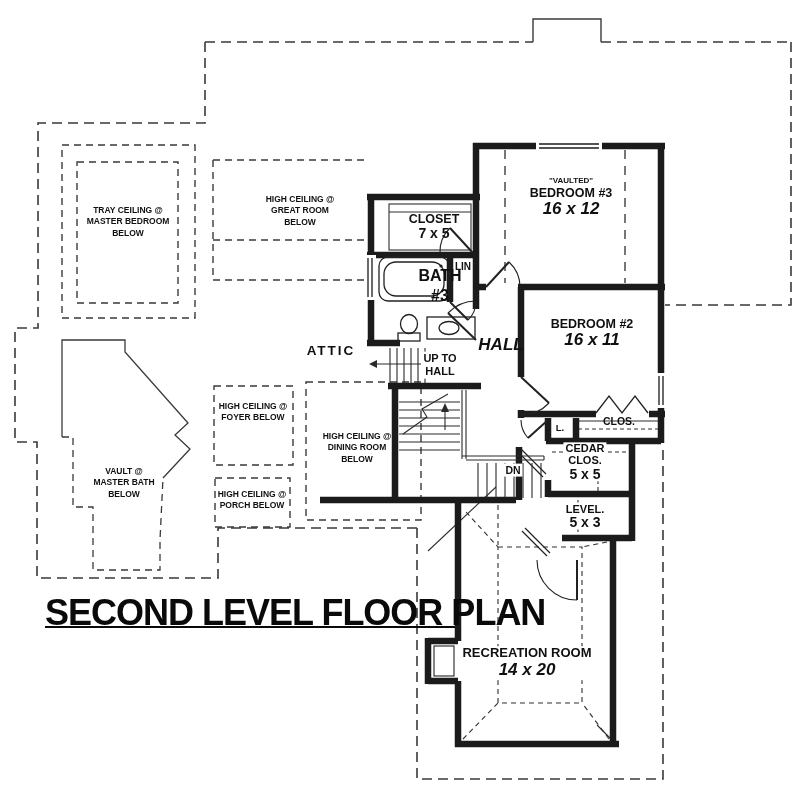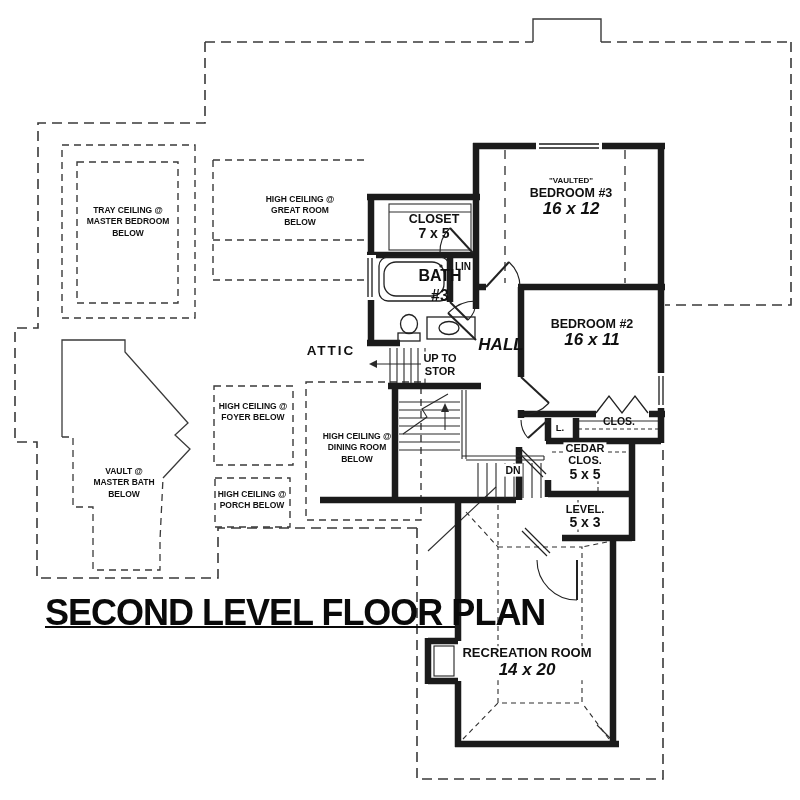--- a/index.html
+++ b/index.html
@@ -201,21 +201,21 @@
   <div class="tag">"VAULTED"</div>
   <div class="nm">BEDROOM #3</div>
   <div class="sz">16 x 12</div>
 </div>
 
 <div class="lbl" style="left:463px;top:267px;font-size:10px;">LIN</div>
 <div class="lbl" style="left:440px;top:286px;font-size:16px;">BATH
 #3</div>
 <div class="lbl" style="left:501px;top:345px;font-size:17px;font-style:italic;">HALL</div>
 <div class="lbl bg" style="left:440px;top:365px;font-size:11px;">UP TO
-STOR</div>
+HALL</div>
 
 <div class="stack" style="left:592px;top:334px;">
   <div class="nm">BEDROOM #2</div>
   <div class="sz">16 x 11</div>
 </div>
 
 <div class="lbl" style="left:619px;top:421px;font-size:10.5px;">CLOS.</div>
 <div class="lbl" style="left:560px;top:428px;font-size:9.5px;">L.</div>
 <div class="lbl bg" style="left:513px;top:470px;font-size:10.5px;">DN</div>
 

